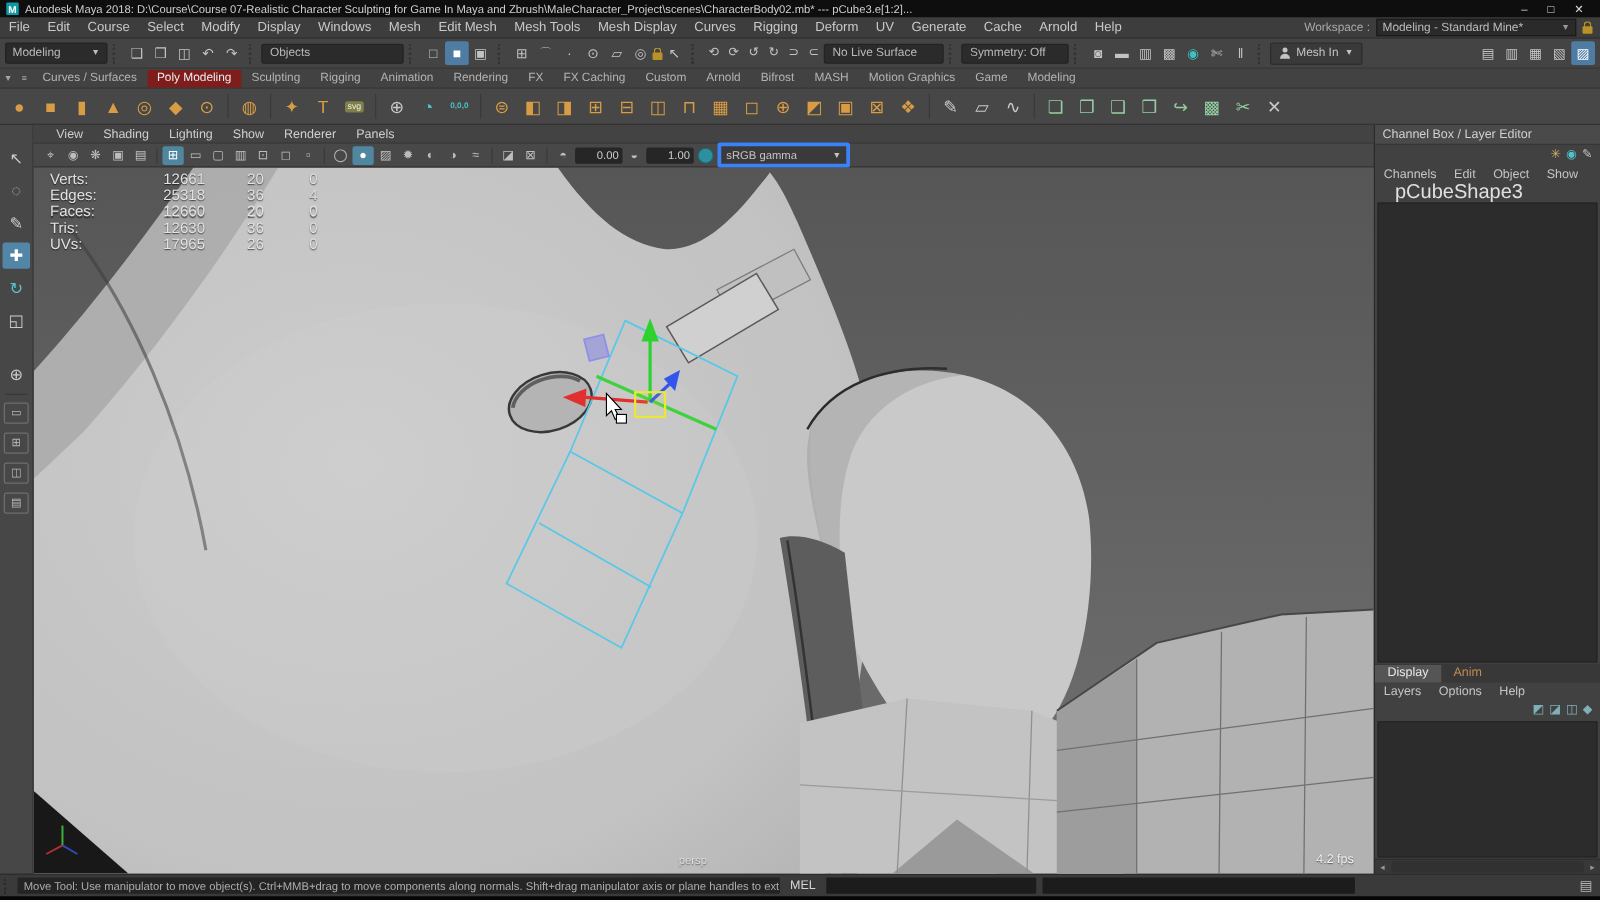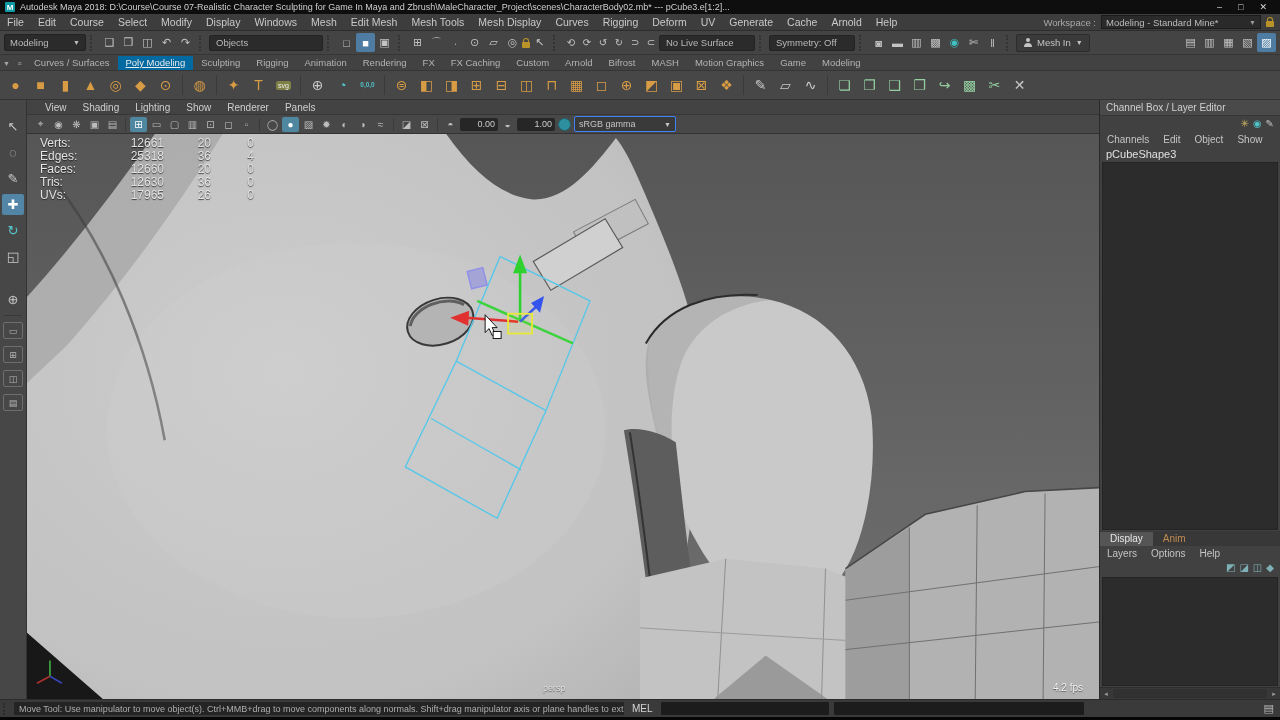--- a/index.html
+++ b/index.html
@@ -41,21 +41,21 @@
   .person::before{content:'';position:absolute;top:0;left:2.5px;width:4px;height:4px;border-radius:50%;background:#c3c3c3;}
   .person::after{content:'';position:absolute;bottom:0;left:0.5px;width:8px;height:4px;border-radius:4px 4px 0 0;background:#c3c3c3;}
   .signin{display:flex;align-items:center;gap:5px;background:#3a3a3a;border:1px solid #2c2c2c;height:16px;
           padding:0 6px;font-size:9.5px;color:#c3c3c3;border-radius:2px;flex:none;}
   .sl-right{margin-left:auto;display:flex;align-items:center;}
   
   .shelf-tabs-row{height:15px;background:#424242;display:flex;align-items:flex-end;flex:none;border-bottom:1px solid #353535;}
   .shelf-mini{width:13px;height:13px;display:flex;align-items:center;justify-content:center;font-size:7px;color:#a5a5a5;flex:none;}
   .shelf-tabs{display:flex;align-items:flex-end;}
   .shelf-tab{font-size:9.5px;color:#b3b3b3;padding:1px 8px 2px;white-space:nowrap;}
-  .shelf-tab.active{background:#0369a1;color:#ececec;text-decoration:underline;}
+  .shelf-tab.active{background:#7f1d1d;color:#ececec;}
   .shelf-icons{height:28px;background:#474747;display:flex;align-items:center;padding-left:3px;flex:none;border-bottom:1px solid #333;}
   .shelf-btn{width:25px;height:26px;display:flex;align-items:center;justify-content:center;flex:none;}
   .shelf-btn span{font-size:14px;color:var(--c,#c8c8c8);line-height:1;}
   .shelf-btn.sep{width:9px;}
   .shelf-btn.sep::before{content:'';width:1px;height:20px;background:#3a3a3a;}
   .shelf-btn.badge span{font-size:7px;background:#7f8045;color:#f0f0f0;padding:1px 2px;border-radius:2px;}
   .shelf-btn.tiny span{font-size:6.5px;font-weight:bold;}
   
   .workarea{flex:1;display:flex;min-height:0;}
   .toolbox{width:26px;background:#474747;display:flex;flex-direction:column;align-items:center;
@@ -73,21 +73,21 @@
   .vp-menu-item{font-size:10px;color:#cfcfcf;padding:0 8px;}
   .vp-toolbar{height:18px;background:#484848;display:flex;align-items:center;gap:1px;padding:0 5px;flex:none;
               border-bottom:1px solid #333;}
   .vp-btn{width:17px;height:15px;display:flex;align-items:center;justify-content:center;font-size:10px;
           color:#bdbdbd;border-radius:2px;flex:none;}
   .vp-btn.active{background:#4f87a0;color:#fff;}
   .vp-btn.sep{width:7px;}
   .vp-btn.sep::before{content:'';width:1px;height:13px;background:#3a3a3a;}
   .vp-field{width:32px;height:13px;background:#262626;color:#cccccc;font-size:9px;display:flex;align-items:center;
             justify-content:flex-end;padding:0 3px;border-radius:2px;flex:none;}
-  .vp-select{width:92px;height:14px;background:#3a3a3a;border:1px solid #3b82f6;color:#c5c5c5;font-size:9px;
+  .vp-select{width:92px;height:14px;background:#3a3a3a;border:3px solid #3b82f6;color:#c5c5c5;font-size:9px;
              display:flex;align-items:center;padding:0 4px;border-radius:2px;flex:none;}
   .vp-select .arrow{margin-left:auto;font-size:7px;}
   .cs-dot{width:11px;height:11px;border-radius:50%;background:#2e8f9e;border:1px solid #1f6570;flex:none;margin:0 2px;}
   .vp-canvas{position:relative;flex:1;min-height:0;overflow:hidden;}
   .vp-canvas svg{position:absolute;inset:0;display:block;}
   .hud{position:absolute;top:3px;left:13px;font-size:12px;color:#e3e3e3;line-height:13px;
        text-shadow:0 1px 1px rgba(0,0,0,.65);}
   .hud-row{display:flex;}
   .hud-label{width:52px;}
   .hud-total{width:72px;text-align:right;}
@@ -96,21 +96,21 @@
   .persp-label{position:absolute;bottom:6px;left:516px;font-size:9px;color:#e0e0e0;text-shadow:0 1px 1px rgba(0,0,0,.5);}
   .fps{position:absolute;bottom:6px;right:16px;font-size:10px;color:#f2f2f2;text-shadow:0 1px 1px rgba(0,0,0,.5);}
   
   .rightpanel{width:180px;background:#414141;border-left:1px solid #2a2a2a;display:flex;flex-direction:column;flex:none;}
   .rp-header{height:15px;background:#4a4a4a;font-size:10px;color:#d0d0d0;display:flex;align-items:center;
              padding:0 6px;flex:none;border-bottom:1px solid #363636;}
   .rp-iconrow{height:16px;display:flex;align-items:center;justify-content:flex-end;gap:4px;padding:0 6px;flex:none;}
   .rp-ico{font-size:10px;line-height:1;}
   .rp-menus{height:14px;display:flex;align-items:center;flex:none;}
   .rp-menu-item{font-size:10px;color:#c5c5c5;padding:0 7px;}
-  .rp-objname{height:15px;font-size:11px;color:#e0e0e0;padding:0 6px;display:flex;align-items:center;flex:none;}
+  .rp-objname{height:15px;font-size:16px;color:#e0e0e0;padding:0 16px;display:flex;align-items:center;flex:none;}
   .rp-channel-area{height:366px;background:#2c2c2c;border:1px solid #242424;margin:1px 2px;flex:none;}
   .rp-tabs{height:15px;display:flex;align-items:flex-end;background:#383838;flex:none;}
   .rp-tab{font-size:10px;color:#bdbdbd;padding:1px 10px 2px;}
   .rp-tab.active{background:#555;color:#e8e8e8;}
   .rp-tab.anim{color:#c08a50;}
   .layer-list{flex:1;background:#2c2c2c;border:1px solid #242424;margin:1px 2px;min-height:0;}
   .rp-scroll{height:11px;background:#383838;display:flex;align-items:center;flex:none;border-top:1px solid #2e2e2e;}
   .rp-scroll .sb{width:12px;height:11px;display:flex;align-items:center;justify-content:center;font-size:7px;color:#999;}
   .rp-scroll .track{flex:1;height:9px;background:#313131;margin:0 1px;border-radius:2px;}
   

